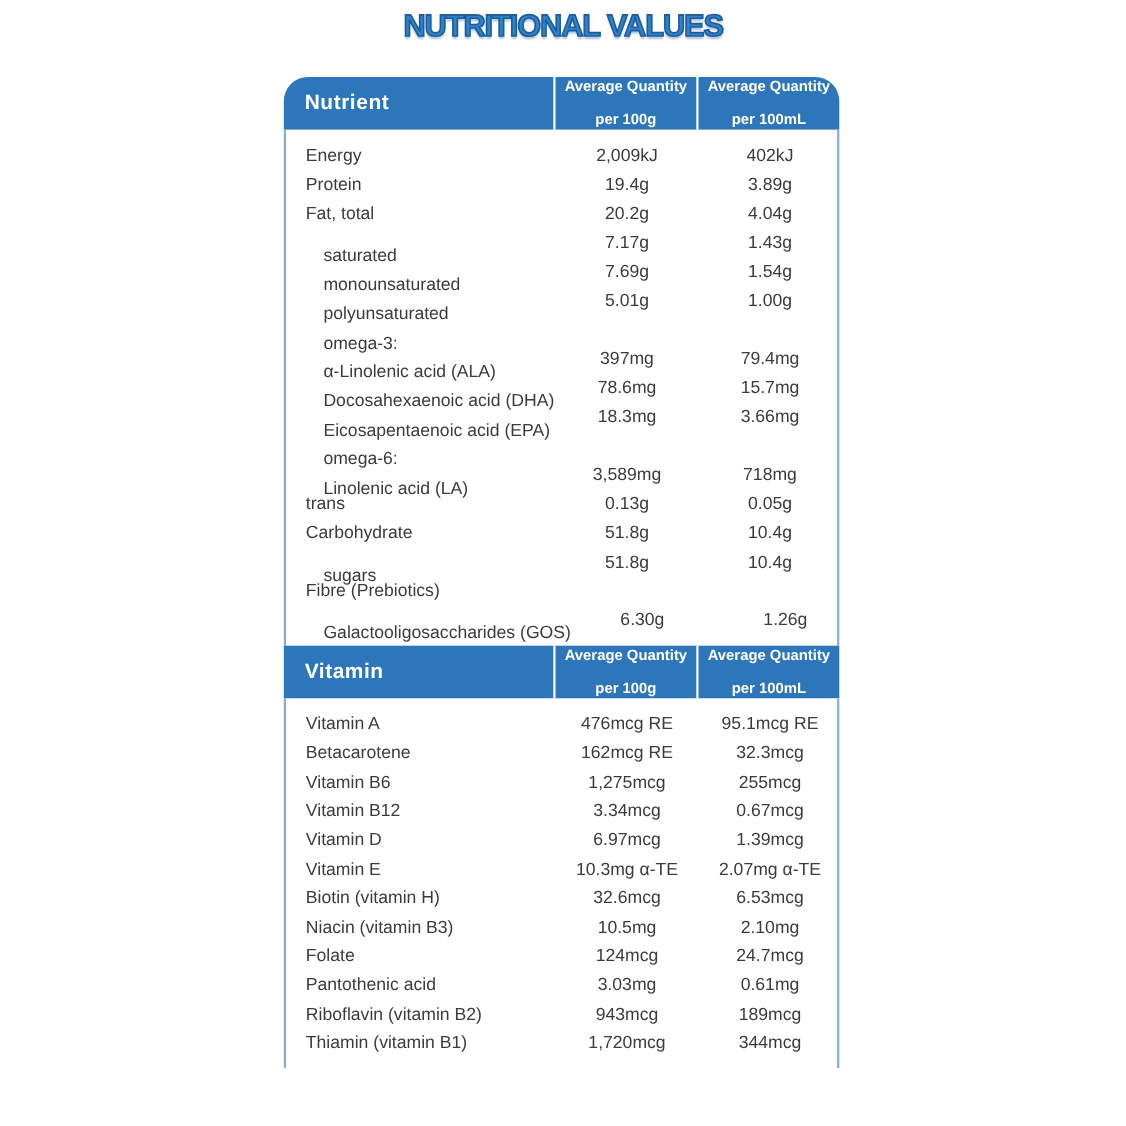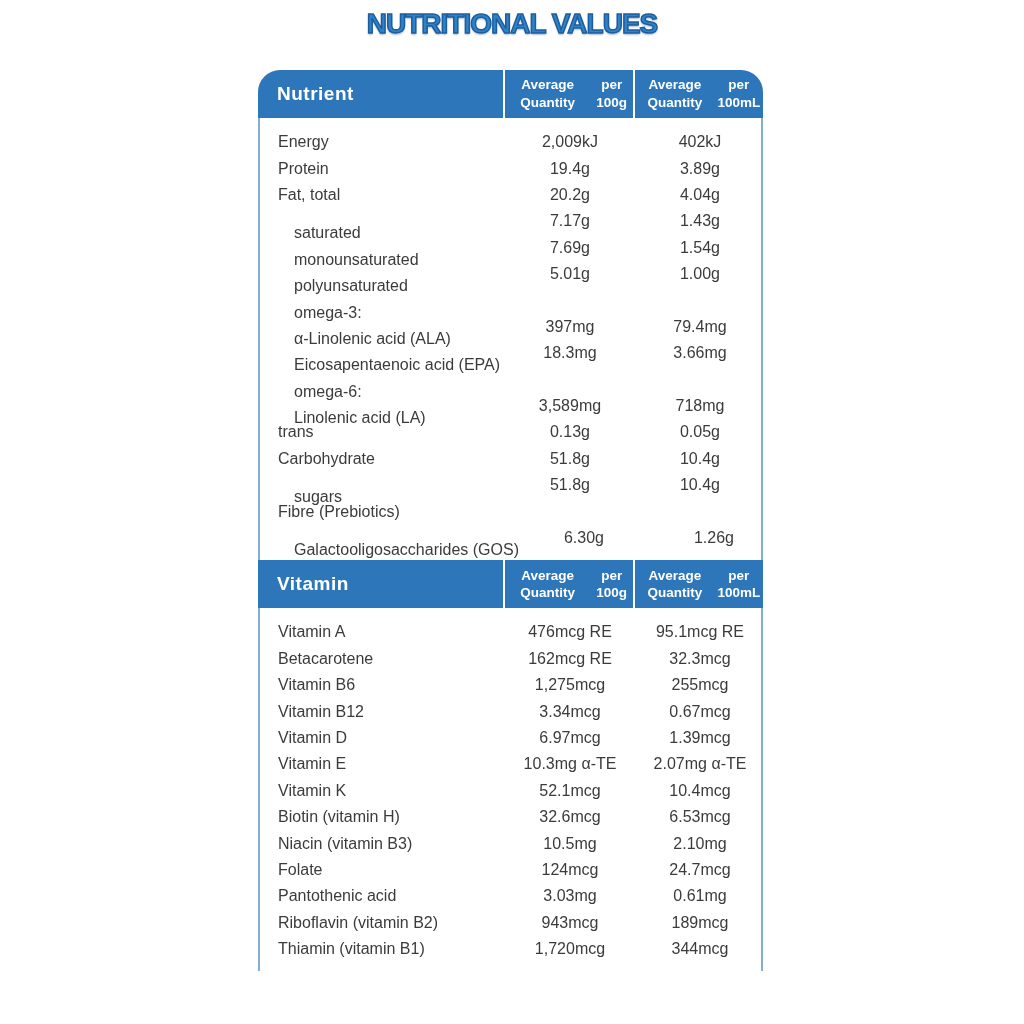--- a/index.html
+++ b/index.html
@@ -45,21 +45,21 @@
     box-sizing:border-box;
     display:flex;align-items:center;
     padding-left:19px;
     font-size:19px;font-weight:bold;
     letter-spacing:0.5px;
   }
   .hc-col{
     flex:0 0 130px;
     box-sizing:border-box;
     border-left:2px solid #ffffff;
-    display:flex;
+    display:flex;flex-direction:column;
     align-items:center;justify-content:space-between;
     font-size:13.5px;font-weight:bold;
     line-height:1.3;text-align:center;
   }
   .sec-body{
     background:#ffffff;
     border-left:2px solid var(--body-border);
     border-right:2px solid var(--body-border);
     box-sizing:border-box;
     padding:11px 12px 9px 0;
@@ -137,20 +137,25 @@
           <div class="c1 ind">omega-3:</div>
           <div class="c2"></div>
           <div class="c3"></div>
         </div>
         <div class="row">
           <div class="c1 ind">α-Linolenic acid (ALA)</div>
           <div class="c2">397mg</div>
           <div class="c3">79.4mg</div>
         </div>
         <div class="row">
+          <div class="c1 ind">Docosahexaenoic acid (DHA)</div>
+          <div class="c2">78.6mg</div>
+          <div class="c3">15.7mg</div>
+        </div>
+        <div class="row">
           <div class="c1 ind">Eicosapentaenoic acid (EPA)</div>
           <div class="c2">18.3mg</div>
           <div class="c3">3.66mg</div>
         </div>
         <div class="row">
           <div class="c1 ind">omega-6:</div>
           <div class="c2"></div>
           <div class="c3"></div>
         </div>
         <div class="row">
@@ -223,25 +228,20 @@
           <div class="c1">Vitamin D</div>
           <div class="c2">6.97mcg</div>
           <div class="c3">1.39mcg</div>
         </div>
         <div class="row">
           <div class="c1">Vitamin E</div>
           <div class="c2">10.3mg α-TE</div>
           <div class="c3">2.07mg α-TE</div>
         </div>
         <div class="row">
-          <div class="c1">Vitamin K</div>
-          <div class="c2">52.1mcg</div>
-          <div class="c3">10.4mcg</div>
-        </div>
-        <div class="row">
           <div class="c1">Biotin (vitamin H)</div>
           <div class="c2">32.6mcg</div>
           <div class="c3">6.53mcg</div>
         </div>
         <div class="row">
           <div class="c1">Niacin (vitamin B3)</div>
           <div class="c2">10.5mg</div>
           <div class="c3">2.10mg</div>
         </div>
         <div class="row">

